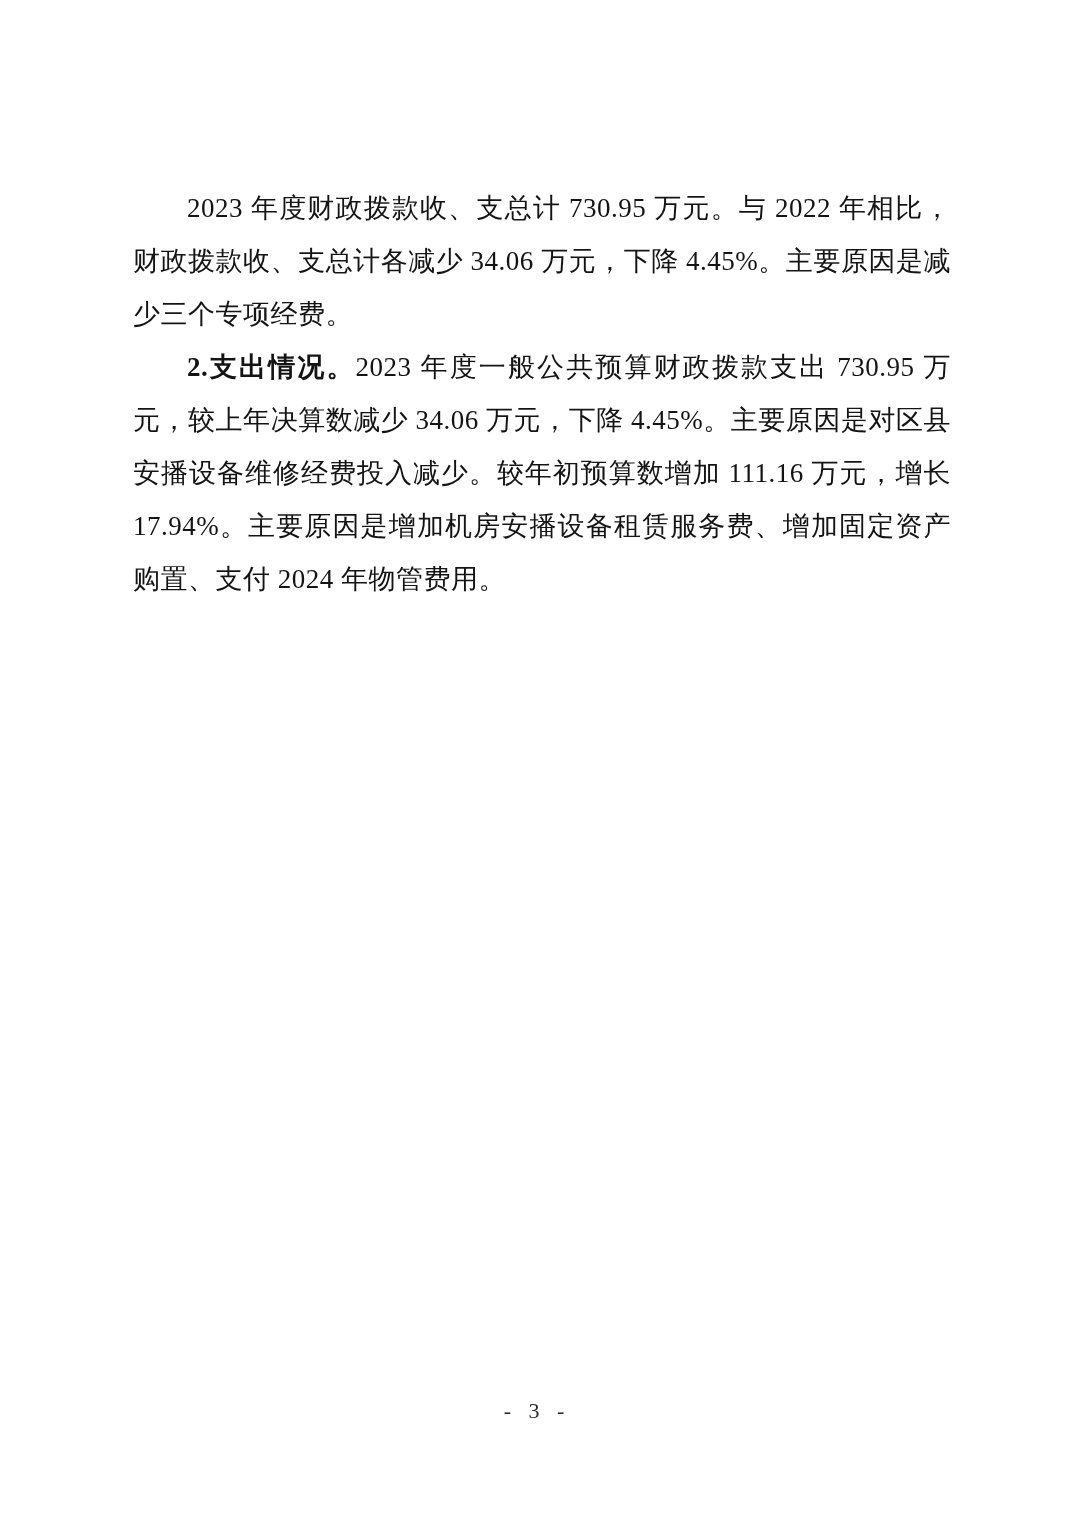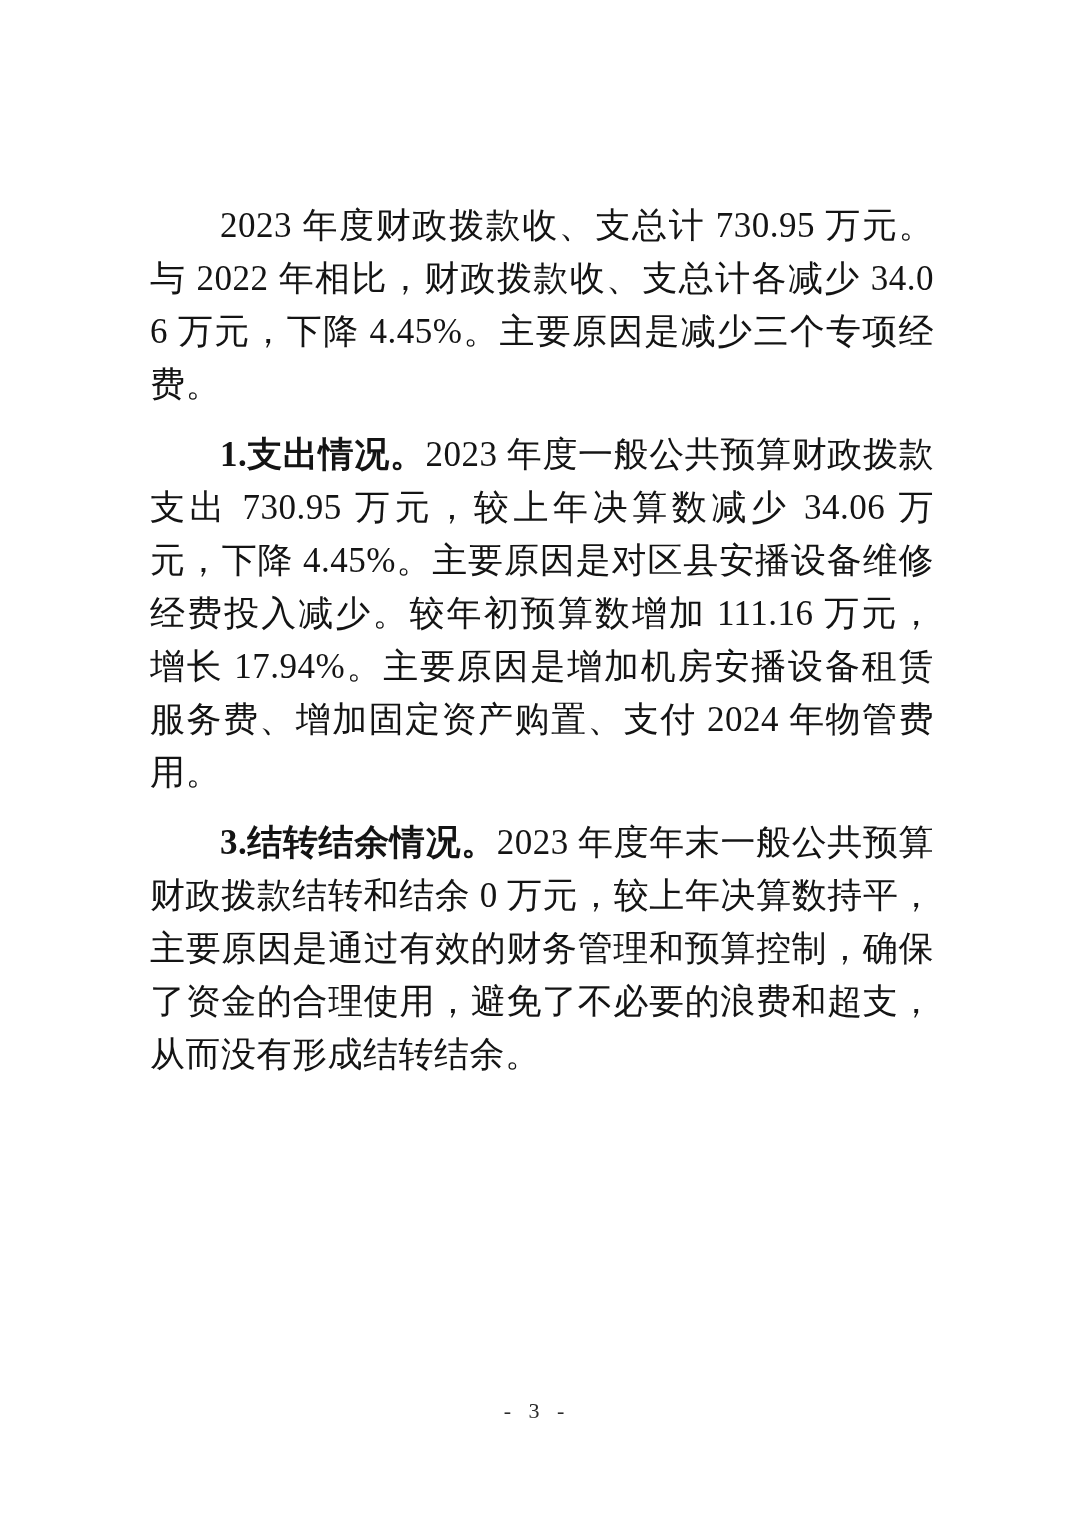--- a/index.html
+++ b/index.html
@@ -17,22 +17,22 @@
     font-family: "Liberation Serif", "DejaVu Serif", serif;
     color: #141414;
   }
   .content {
     position: absolute;
     left: 133px;
     top: 182px;
     width: 818px;
   }
   .para {
-    margin: 17px;
-    font-size: 35px;
+    margin: 0;
+    font-size: 27px;
     line-height: 53px;
     text-align: justify;
     text-justify: inter-ideograph;
     text-indent: 2em;
     letter-spacing: 0.5px;
     word-break: break-all;
   }
   .para .lead {
     font-weight: 700;
   }
@@ -53,23 +53,22 @@
 </head>
 <body>
 
 <div class="page">
   <main class="content">
 
     <p class="para"><span class="lead"></span><span>2023 年度财政拨款收、支总计 730.95 万元。与 2022 年相比，财政拨款收、支总计各减少 34.06 万元，下降 4.45%。主要原因是减少三个专项经费。</span></p>
 
 
 
-    <p class="para"><span class="lead">1.支出情况。</span><span>2023 年度一般公共预算财政拨款支出 730.95 万元，较上年决算数减少 34.06 万元，下降 4.45%。主要原因是对区县安播设备维修经费投入减少。较年初预算数增加 111.16 万元，增长 17.94%。主要原因是增加机房安播设备租赁服务费、增加固定资产购置、支付 2024 年物管费用。</span></p>
+    <p class="para"><span class="lead">2.支出情况。</span><span>2023 年度一般公共预算财政拨款支出 730.95 万元，较上年决算数减少 34.06 万元，下降 4.45%。主要原因是对区县安播设备维修经费投入减少。较年初预算数增加 111.16 万元，增长 17.94%。主要原因是增加机房安播设备租赁服务费、增加固定资产购置、支付 2024 年物管费用。</span></p>
 
-    <p class="para"><span class="lead">3.结转结余情况。</span><span>2023 年度年末一般公共预算财政拨款结转和结余 0 万元，较上年决算数持平，主要原因是通过有效的财务管理和预算控制，确保了资金的合理使用，避免了不必要的浪费和超支，从而没有形成结转结余。</span></p>
 
 
   </main>
 
   <footer class="footer">
     <span>- 3 -</span>
   </footer>
 </div>
 
 </body></html>

